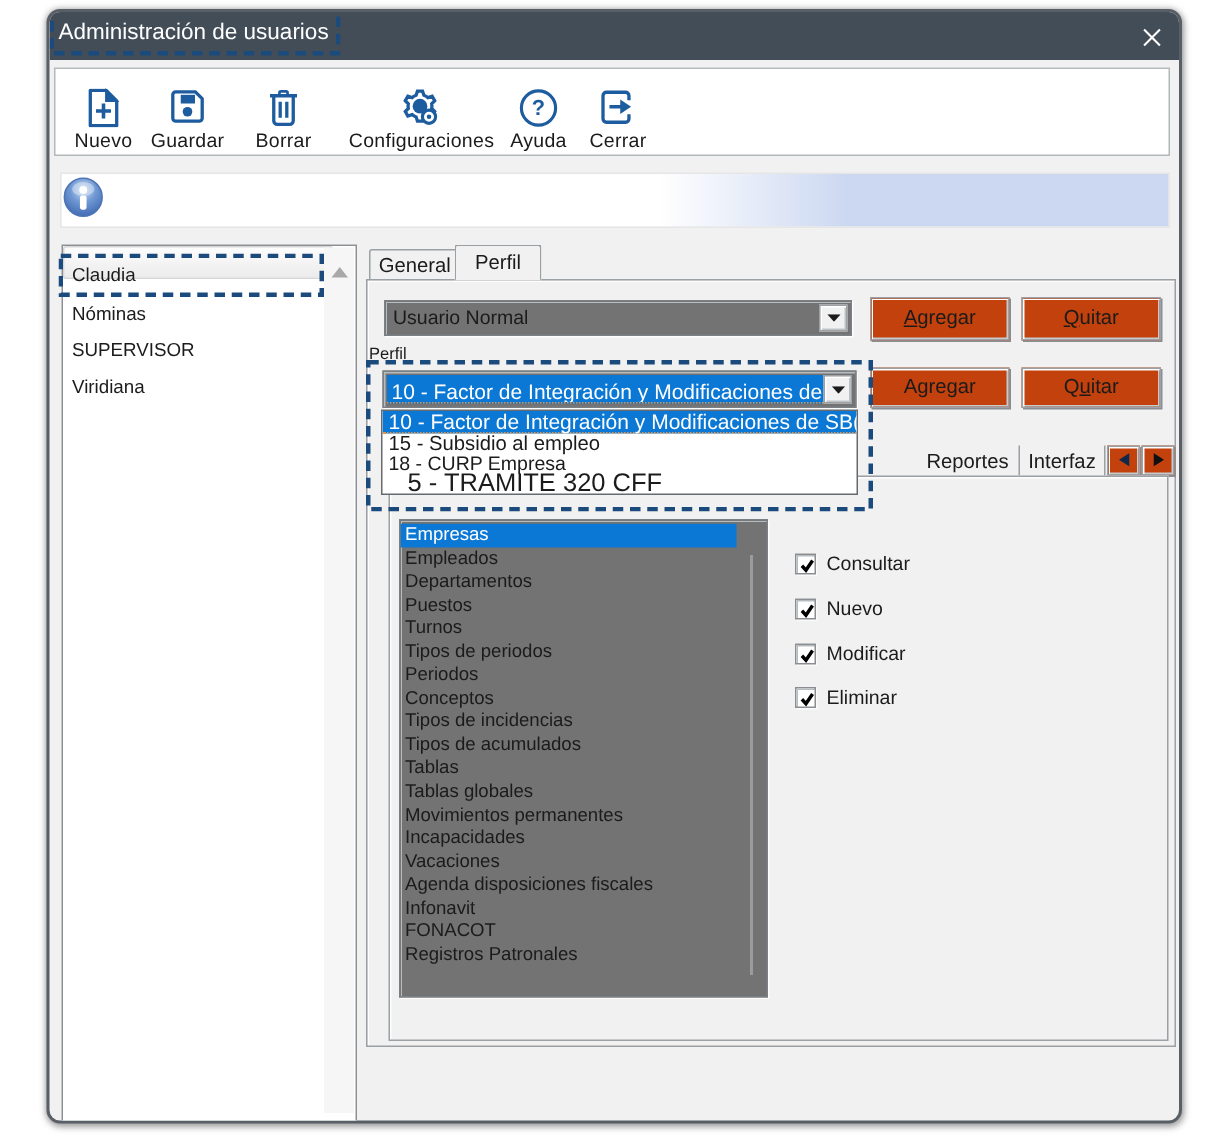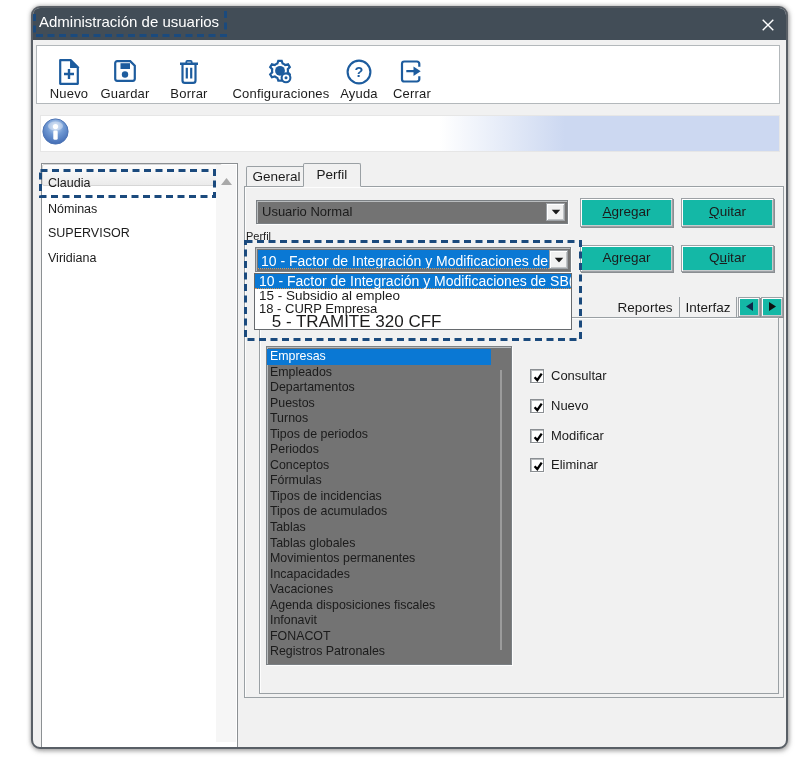--- a/index.html
+++ b/index.html
@@ -38,21 +38,21 @@
   
   #tabctl { left:211px; top:155px; width:540px; height:543px; }
   .tab { position:absolute; top:3px; height:20px; background:#f1f1f1;
          border:1px solid #9aa0a4; border-bottom:none; border-radius:2px 2px 0 0;
          font-size:13.5px; text-align:center; padding-top:2px; }
   #tabpage { position:absolute; left:0; top:23px; width:540px; height:512px;
              background:#f1f1f1; border:1px solid #9aa0a4; box-shadow:inset 1px 1px 0 #fdfdfd; }
 
   .sunken { background:#737373; border:1px solid #7b8084;
             box-shadow:inset 1px 1px 0 #b9bcbe, 1px 1px 0 #fdfdfd; }
-  .btn { position:absolute; background:#14b8a6; border:1px solid #9da1a5;
+  .btn { position:absolute; background:#c2410c; border:1px solid #9da1a5;
          box-shadow:inset 1px 1px 0 #ffffff, inset -1px -1px 0 #c8cbcd, 1px 1px 0 #8a8e92;
          font-size:13.5px; text-align:center; }
   .cmbbtn { position:absolute; background:#f1f1f1; border:1px solid #9da1a5;
             box-shadow:inset 1px 1px 0 #ffffff, inset -1px -1px 0 #c0c3c5; }
   .cmbbtn svg { position:absolute; left:50%; top:50%; transform:translate(-50%,-50%); }
   .hl { background:#0a78d4; color:#ffffff; }
 
   
   .itab { position:absolute; top:0; height:20px; font-size:13.5px; text-align:center;
           padding-top:3px; border-right:1px solid #9aa0a4;margin-left:44px; }
@@ -198,21 +198,20 @@
           <div class="sunken abs" style="left:6px; top:28px; width:246px; height:319px;"></div>
           <div id="permlist">
             <div class="prow hl" style="width:224px;">Empresas</div>
             <div class="prow">Empleados</div>
             <div class="prow">Departamentos</div>
             <div class="prow">Puestos</div>
             <div class="prow">Turnos</div>
             <div class="prow">Tipos de periodos</div>
             <div class="prow">Periodos</div>
             <div class="prow">Conceptos</div>
-            <div class="prow">Fórmulas</div>
             <div class="prow">Tipos de incidencias</div>
             <div class="prow">Tipos de acumulados</div>
             <div class="prow">Tablas</div>
             <div class="prow">Tablas globales</div>
             <div class="prow">Movimientos permanentes</div>
             <div class="prow">Incapacidades</div>
             <div class="prow">Vacaciones</div>
             <div class="prow">Agenda disposiciones fiscales</div>
             <div class="prow">Infonavit</div>
             <div class="prow">FONACOT</div>

